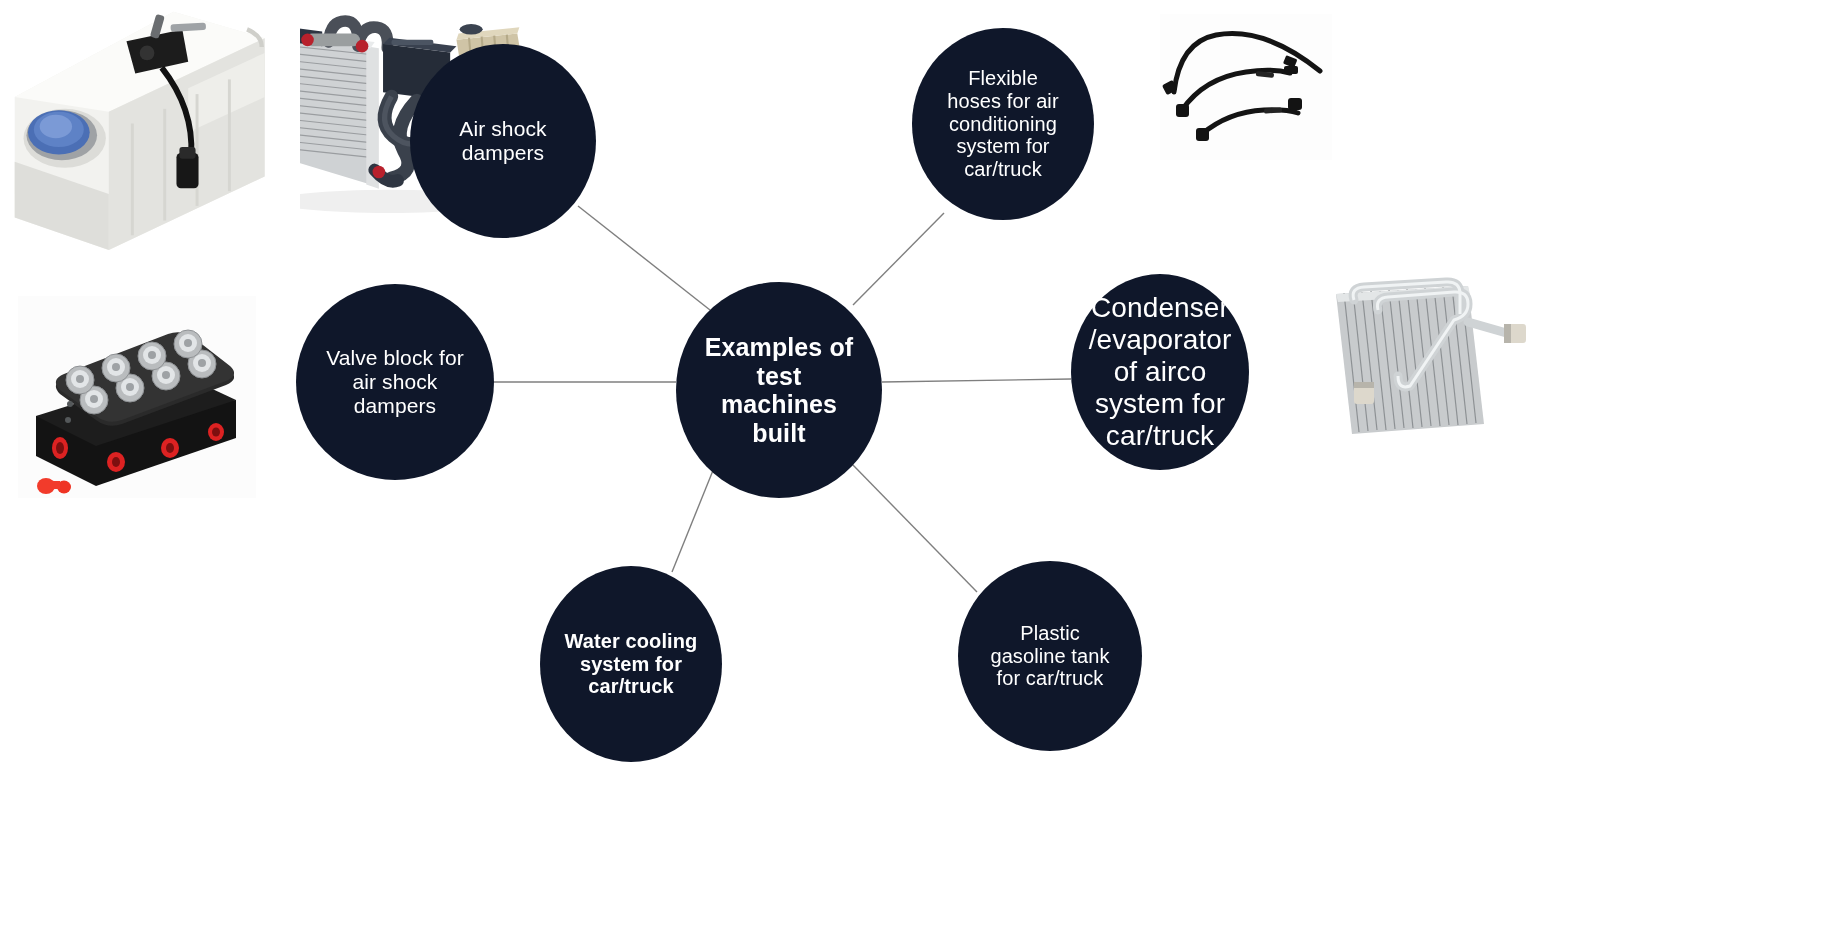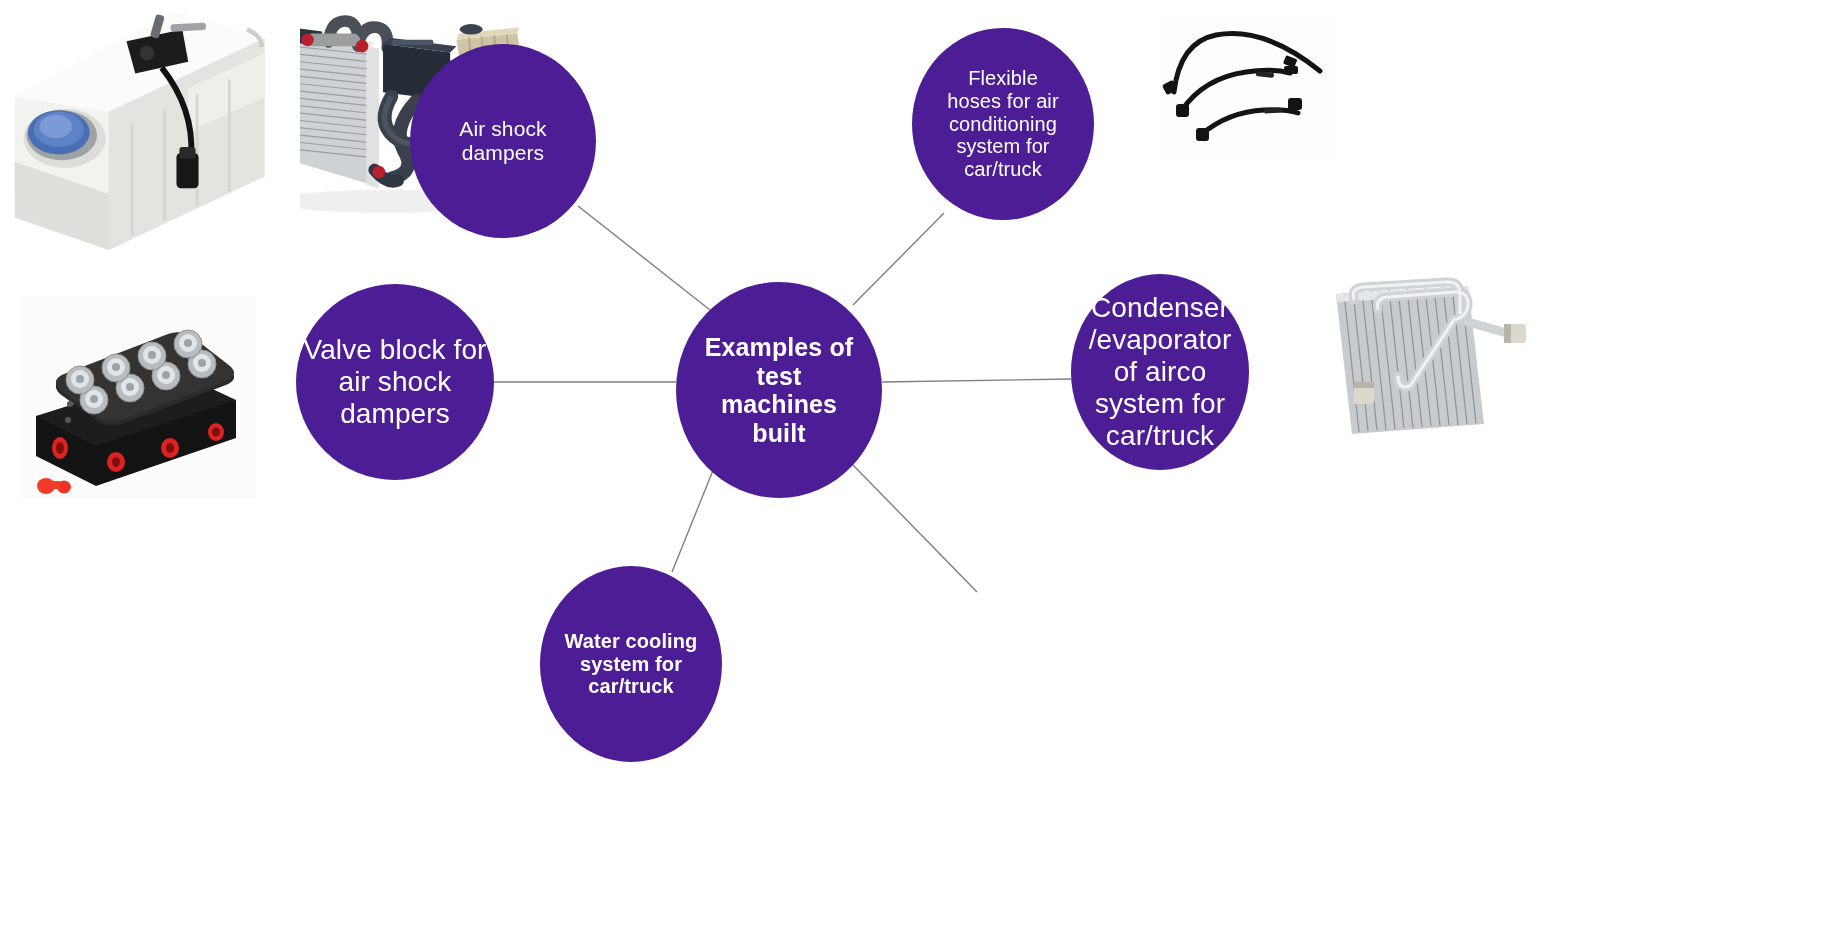--- a/index.html
+++ b/index.html
@@ -28,41 +28,41 @@
     pointer-events: none;
   }
 
   
   .node {
     position: absolute;
     display: flex;
     align-items: center;
     justify-content: center;
     border-radius: 50%;
-    background: #4c1d95;
+    background: #0f172a;
     color: #ffffff;
     text-align: center;
     box-sizing: border-box;
     line-height: 1.14;
     white-space: pre-line;
     letter-spacing: .1px;
   }
   .node-label {
     display: block;
     width: 100%;
     padding: 0 6px;
     box-sizing: border-box;
     white-space: pre-line;
   }
 
   .node.center      { left: 676px; top: 282px;  width: 206px; height: 216px; font-size: 25px; font-weight: bold; }
   .node.topleft     { left: 410px; top: 44px;   width: 186px; height: 194px; font-size: 21px; }
   .node.topright    { left: 912px; top: 28px;   width: 182px; height: 192px; font-size: 20px; }
   .node.right       { left: 1071px; top: 274px; width: 178px; height: 196px; font-size: 28px; }
-  .node.left        { left: 296px; top: 284px;  width: 198px; height: 196px; font-size: 28px; }
+  .node.left        { left: 296px; top: 284px;  width: 198px; height: 196px; font-size: 21px; }
   .node.bottomleft  { left: 540px; top: 566px;  width: 182px; height: 196px; font-size: 20px; font-weight: bold; }
   .node.bottomright { left: 958px; top: 561px;  width: 184px; height: 190px; font-size: 20px; }
 
   
   .photo {
     position: absolute;
     background: #ffffff;
     overflow: hidden;
   }
   .photo svg { display: block; width: 100%; height: 100%; }
@@ -403,14 +403,19 @@
 air shock
 dampers</span>
   </div>
 
   <div class="node bottomleft">
     <span class="node-label">Water cooling
 system for
 car/truck</span>
   </div>
 
+  <div class="node bottomright">
+    <span class="node-label">Plastic
+gasoline tank
+for car/truck</span>
+  </div>
 
 </div>
 
 </body></html>

